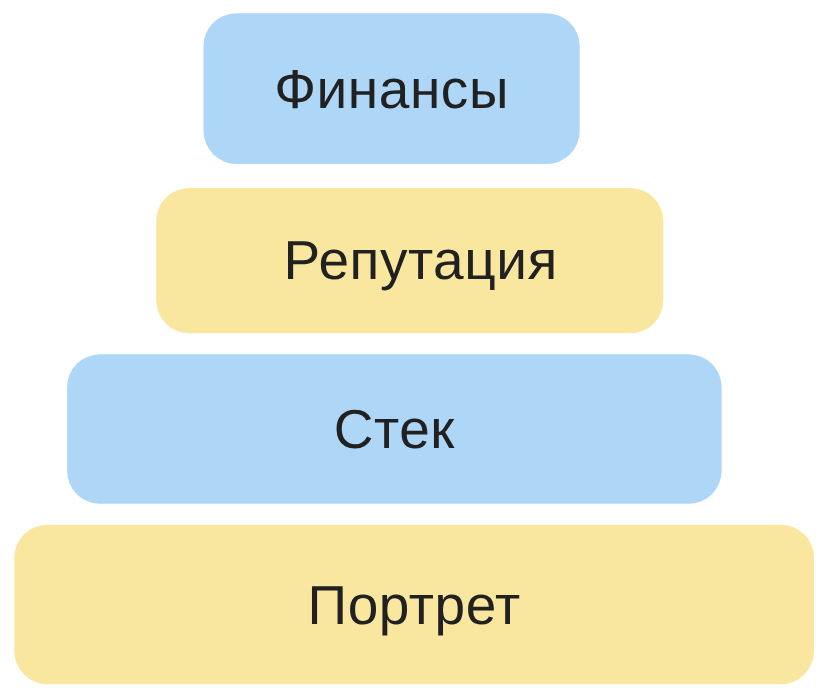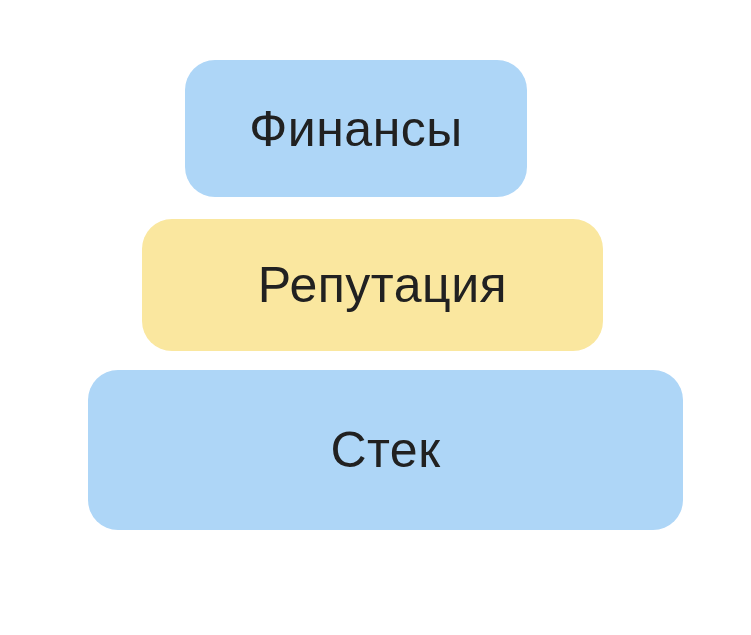--- a/index.html
+++ b/index.html
@@ -10,52 +10,54 @@
     width: 751px;
     height: 635px;
     background: #ffffff;
     position: relative;
     overflow: hidden;
     font-family: "Liberation Sans", sans-serif;
   }
   .canvas {
     position: absolute;
     inset: 0;
-    margin-top: 48px;
   }
   .block {
     position: absolute;
     border-radius: 30px;
     display: flex;
     align-items: center;
     justify-content: center;
   }
   .block .label {
     font-size: 50px;
     line-height: 1;
     letter-spacing: 0.5px;
     white-space: nowrap;
   }
   
   .level-1 { left: 185px; top: 12px;  width: 342px; height: 137px; }
   .level-2 { left: 142px; top: 171px; width: 441px; height: 132px; padding-left: 20px; }
-  .level-3 { left: 88px;  top: 322px; width: 595px; height: 160px; }
+  .level-3 { left: 61px;  top: 322px; width: 595px; height: 136px; }
   .level-4 { left: 13px;  top: 477px; width: 727px; height: 145px; }
 </style>
 </head>
 <body style="background-color: rgb(255, 255, 255);">
 
 <div class="canvas">
 
   <div class="block level-1" style="background-color: rgb(174, 214, 247); color: rgb(33, 33, 33);">
     <span class="label">Финансы</span>
   </div>
 
   <div class="block level-2" style="background-color: rgb(250, 231, 159); color: rgb(33, 33, 33);">
     <span class="label">Репутация</span>
   </div>
 
   <div class="block level-3" style="background-color: rgb(174, 214, 247); color: rgb(33, 33, 33);">
     <span class="label">Стек</span>
   </div>
 
+  <div class="block level-4" style="background-color: rgb(250, 231, 159); color: rgb(33, 33, 33);">
+    <span class="label">Портрет</span>
+  </div>
 
 </div>
 
 </body></html>

